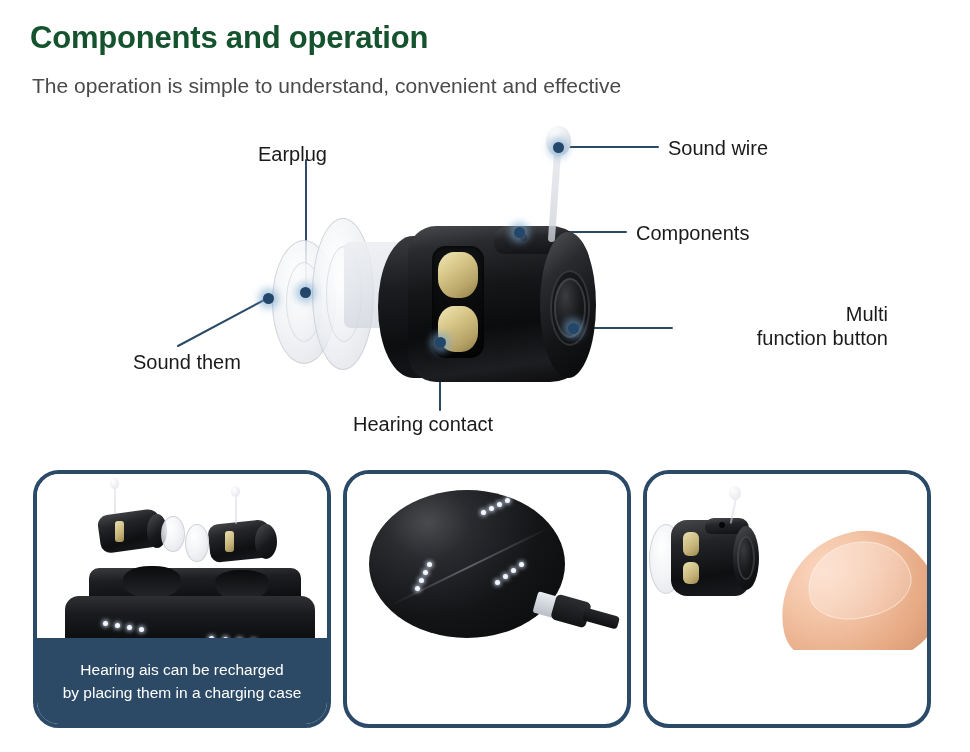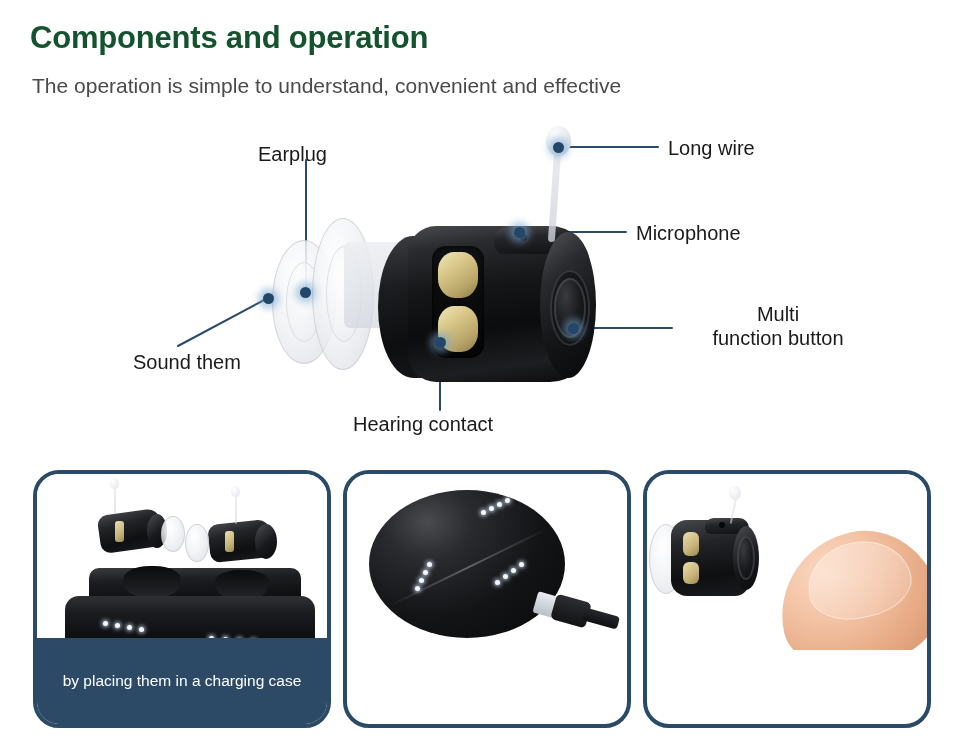--- a/index.html
+++ b/index.html
@@ -23,21 +23,21 @@
   }
 
   
   #diagram { position: absolute; left: 0; top: 110px; width: 886px; height: 350px; }
   #diagram svg.lines { position: absolute; inset: 0; width: 970px; height: 350px; }
 
   .dlabel {
     position: absolute; font-size: 20px; color: #1a1a1a;
     white-space: nowrap; line-height: 1.22;
   }
-  .dlabel.center { text-align: center; }
+  .dlabel.center { text-align: right; }
 
   
   .dot {
     position: absolute; width: 11px; height: 11px; border-radius: 50%;
     background: #23466b;
     box-shadow: 0 0 7px 5px rgba(120,165,205,0.55);
   }
 
   
   .device { position: absolute; }
@@ -257,23 +257,23 @@
     <div class="dot" style="left:553px; top:32px;"></div>
     <div class="dot" style="left:514px; top:117px;"></div>
     <div class="dot" style="left:568px; top:213px;"></div>
 
     <div class="dlabel" style="left:258px; top:32px;">Earplug</div>
 
     <div class="dlabel" style="left:133px; top:240px;">Sound them</div>
 
     <div class="dlabel" style="left:353px; top:302px;">Hearing contact</div>
 
-    <div class="dlabel" style="left:668px; top:26px;">Long wire</div>
-
-    <div class="dlabel" style="left:636px; top:111px;">Microphone</div>
+    <div class="dlabel" style="left:668px; top:26px;">Sound wire</div>
+
+    <div class="dlabel" style="left:636px; top:111px;">Components</div>
 
     <div class="dlabel center" style="left:668px; top:192px; width:220px;">
       <div>Multi</div>
       <div>function button</div>
     </div>
   </div>
 
   <div class="panel" style="left:33px; width:298px;">
     <div class="panel-img">
 
@@ -298,20 +298,21 @@
       <div class="led" style="left:66px; top:147px;"></div>
       <div class="led" style="left:78px; top:149px;"></div>
       <div class="led" style="left:90px; top:151px;"></div>
       <div class="led" style="left:102px; top:153px;"></div>
       <div class="led" style="left:172px; top:162px;"></div>
       <div class="led" style="left:186px; top:163px;"></div>
       <div class="led" style="left:200px; top:164px;"></div>
       <div class="led" style="left:214px; top:165px;"></div>
     </div>
     <div class="panel-caption">
+      <span>Hearing ais can be recharged</span>
       <span>by placing them in a charging case</span>
     </div>
   </div>
 
   <div class="panel" style="left:343px; width:288px;">
     <div class="panel-img">
       <div class="puck" style="left:22px; top:16px; width:196px; height:148px;"></div>
       <div class="puck-seam" style="left:34px; top:92px; width:176px; transform: rotate(-26deg);"></div>
       <div class="led" style="left:134px; top:36px;"></div>
       <div class="led" style="left:142px; top:32px;"></div>

